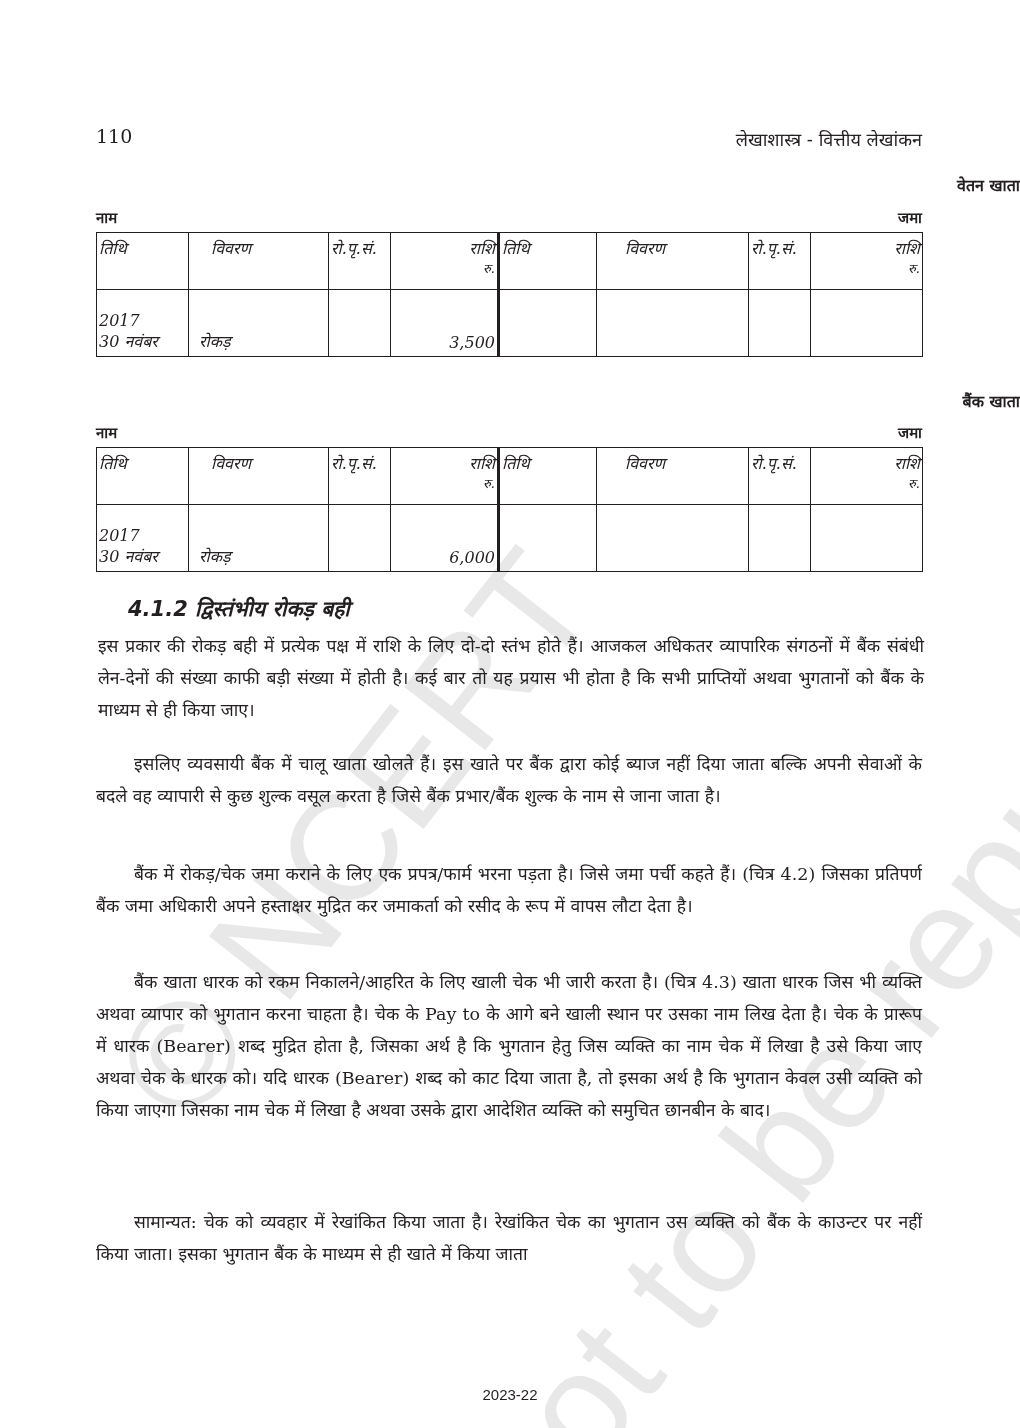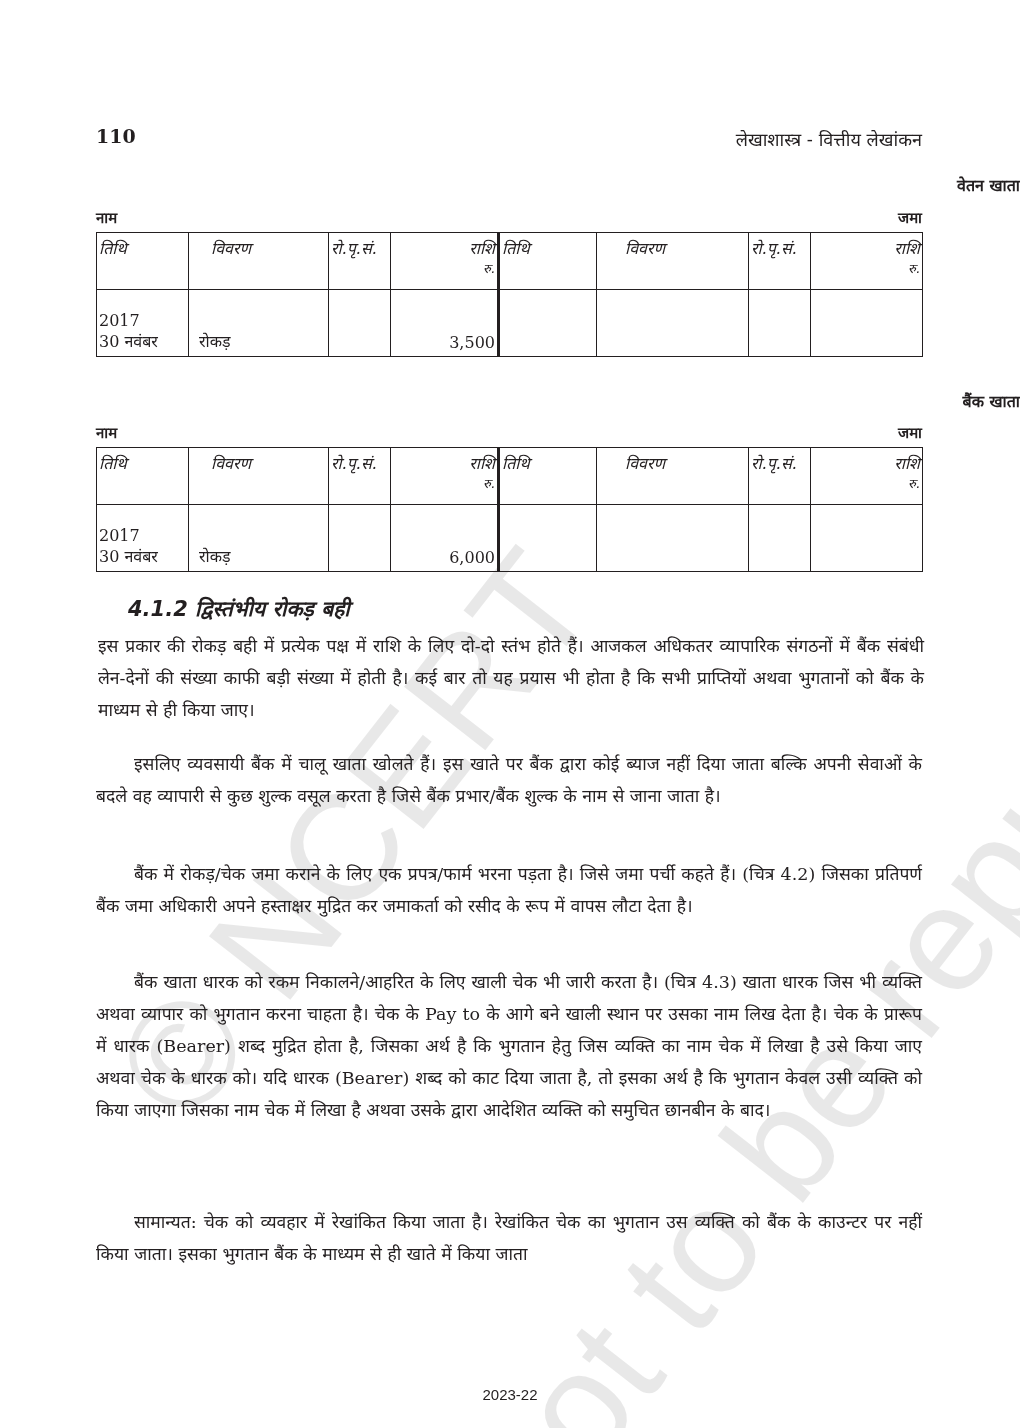--- a/index.html
+++ b/index.html
@@ -1,27 +1,27 @@
 <!DOCTYPE html>
 <html><head>
 <meta charset="utf-8">
 <style>
   html, body { margin: 0; padding: 0; background: #ffffff; }
   body { width: 1020px; height: 1428px; position: relative; overflow: hidden;
          font-family: "DejaVu Serif", serif; color: #231f20; }
-  .page-num { position: absolute; left: 96px; top: 125px; font-size: 19px; font-weight: bold; }
+  .page-num { position: absolute; left: 96px; top: 125px; font-size: 19px; }
   .running-head { position: absolute; right: 98px; top: 127px; font-size: 18px; }
   .acc-title { position: absolute; left: 0; width: 1020px; text-align: right; font-size: 16px; font-weight: bold; font-family: "DejaVu Sans", sans-serif; }
   .dr { position: absolute; left: 96px; font-size: 15px; font-weight: bold; font-family: "DejaVu Sans", sans-serif; }
   .cr { position: absolute; right: 98px; font-size: 15px; font-weight: bold; font-family: "DejaVu Sans", sans-serif; }
   table.ledger { position: absolute; left: 96px; width: 826px; border-collapse: collapse; table-layout: fixed; }
   table.ledger td { border: 1.5px solid #231f20; font-size: 16px; vertical-align: top; padding: 4px 2px; }
   table.ledger .mid { border-left: 3px solid #231f20; }
   table.ledger td.h { height: 48px; font-style: italic; }
-  table.ledger td.d { height: 58px; vertical-align: bottom; }
+  table.ledger td.d { height: 58px; vertical-align: bottom; font-style: italic; }
   .r { text-align: right; }
   .sub { display: block; text-align: right; font-size: 13px; font-style: italic; }
   .section-head { position: absolute; left: 96px; top: 594px; font-size: 21px; font-style: italic; font-weight: bold; font-family: "DejaVu Sans", sans-serif; margin-left: 32px; }
   .para { position: absolute; left: 96px; width: 826px; font-size: 17.5px; line-height: 32px; text-align: justify; }
   .para.indent { text-indent: 38px; }
   .footer { position: absolute; left: 0; width: 1020px; top: 1386px; text-align: center; font-size: 15px; font-family: "Liberation Sans", sans-serif; }
   .watermark { position: absolute; left: 20px; top: 760px; font-size: 150px; font-family: "Liberation Sans", sans-serif;
                color: rgba(0,0,0,0.09); transform: rotate(-52deg); transform-origin: center; white-space: nowrap; line-height: 1; pointer-events: none; }
   .wm2 { left: 230px; top: 880px; }
 </style>

